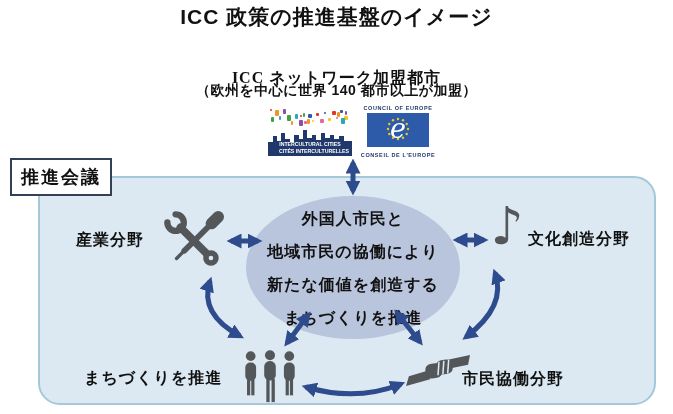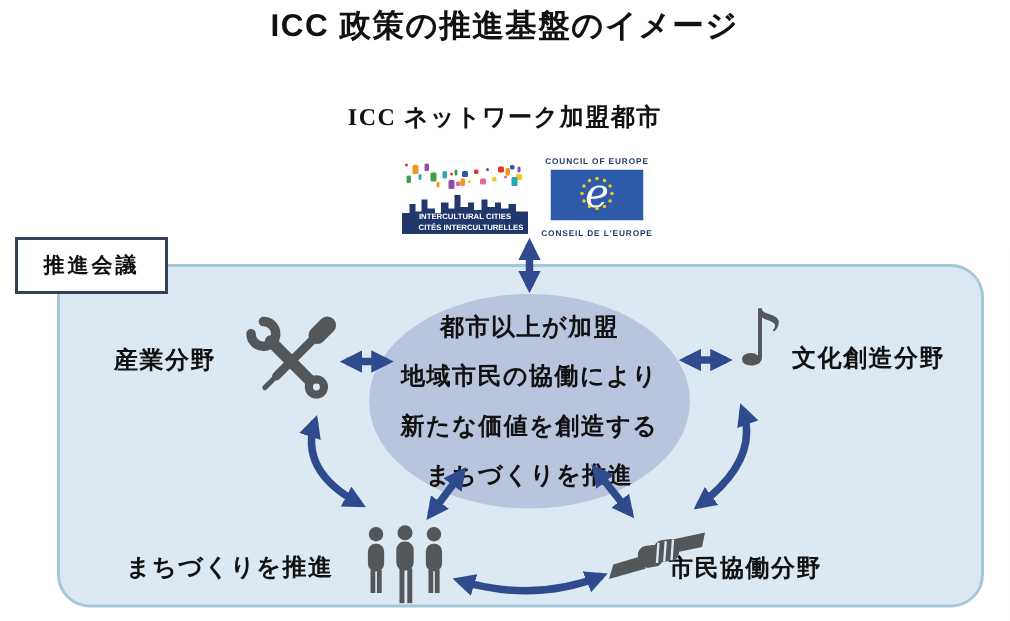--- a/index.html
+++ b/index.html
@@ -21,51 +21,52 @@
 
   
   .diagram-box{
     position:absolute;left:38px;top:176px;width:618px;height:229px;
     background:#dce9f2;border:2px solid #a5c7da;border-radius:22px;box-sizing:border-box;
   }
   .council-box{
     position:absolute;left:10px;top:158px;width:102px;height:38px;
     background:#ffffff;border:2.5px solid #32405a;box-sizing:border-box;
     display:flex;align-items:center;justify-content:center;
-    font-size:14px;font-weight:bold;letter-spacing:2px;z-index:6;
+    font-size:18px;font-weight:bold;letter-spacing:2px;z-index:6;
   }
   .center-ellipse{
     position:absolute;left:246px;top:196px;width:214px;height:143px;
     background:#b9c4dd;border-radius:50%;z-index:2;
     display:flex;flex-direction:column;justify-content:center;text-align:center;
   }
   .center-ellipse div{font-size:16px;font-weight:bold;line-height:33px;letter-spacing:1px;}
 
   .field-label{position:absolute;font-size:16px;font-weight:bold;letter-spacing:1px;z-index:3;}
   .lbl-industry{left:76px;top:230px;}
   .lbl-culture{left:528px;top:229px;}
   .lbl-multicultural{left:84px;top:368px;}
-  .lbl-citizen{left:446px;top:369px;text-align:center;}
+  .lbl-citizen{left:462px;top:369px;text-align:center;}
 
   .icon-abs{position:absolute;z-index:3;line-height:0;}
   .ic-tools{left:163px;top:210px;}
   .ic-note{left:486px;top:200px;width:42px;text-align:center;line-height:52px;
            font-size:52px;color:#53575a;font-family:"DejaVu Sans",sans-serif;}
   .ic-people{left:242px;top:349px;}
   .ic-hands{left:406px;top:347px;}
 
   .arrow-layer{position:absolute;left:0;top:0;width:673px;height:414px;z-index:4;pointer-events:none;}
 </style>
 </head>
 <body>
 
 <div class="stage">
 
   <div class="centered title">ICC 政策の推進基盤のイメージ</div>
   <div class="centered net-heading">ICC ネットワーク加盟都市</div>
+  <div class="centered net-sub">（欧州を中心に世界 140 都市以上が加盟）</div>
 
   <div class="logo-icc">
     <div class="icc-confetti">
         <span style="left: 2px; top: 1px; width: 2px; height: 2px; background: rgb(224, 52, 44);"></span>
         <span style="left: 39px; top: 11px; width: 3px; height: 5px; background: rgb(242, 148, 34);"></span>
         <span style="left: 76px; top: 8px; width: 4px; height: 4px; background: rgb(242, 200, 31);"></span>
         <span style="left: 35px; top: 5px; width: 2px; height: 4px; background: rgb(63, 160, 71);"></span>
         <span style="left: 72px; top: 2px; width: 3px; height: 3px; background: rgb(45, 91, 169);"></span>
         <span style="left: 31px; top: 12px; width: 4px; height: 6px; background: rgb(141, 79, 160);"></span>
         <span style="left: 68px; top: 9px; width: 2px; height: 2px; background: rgb(226, 105, 156);"></span>
@@ -119,21 +120,21 @@
     <div class="coe-caption">CONSEIL DE L'EUROPE</div>
   </div>
 
   <div class="diagram-box"></div>
 
   <div class="council-box">
     <span>推進会議</span>
   </div>
 
   <div class="center-ellipse">
-    <div>都市以上が加盟</div>
+    <div>外国人市民と</div>
     <div>地域市民の協働により</div>
     <div>新たな価値を創造する</div>
     <div>まちづくりを推進</div>
   </div>
 
   <div class="field-label lbl-industry">産業分野</div>
   <div class="field-label lbl-culture">文化創造分野</div>
   <div class="field-label lbl-multicultural">まちづくりを推進</div>
   <div class="field-label lbl-citizen">市民協働分野</div>
 

